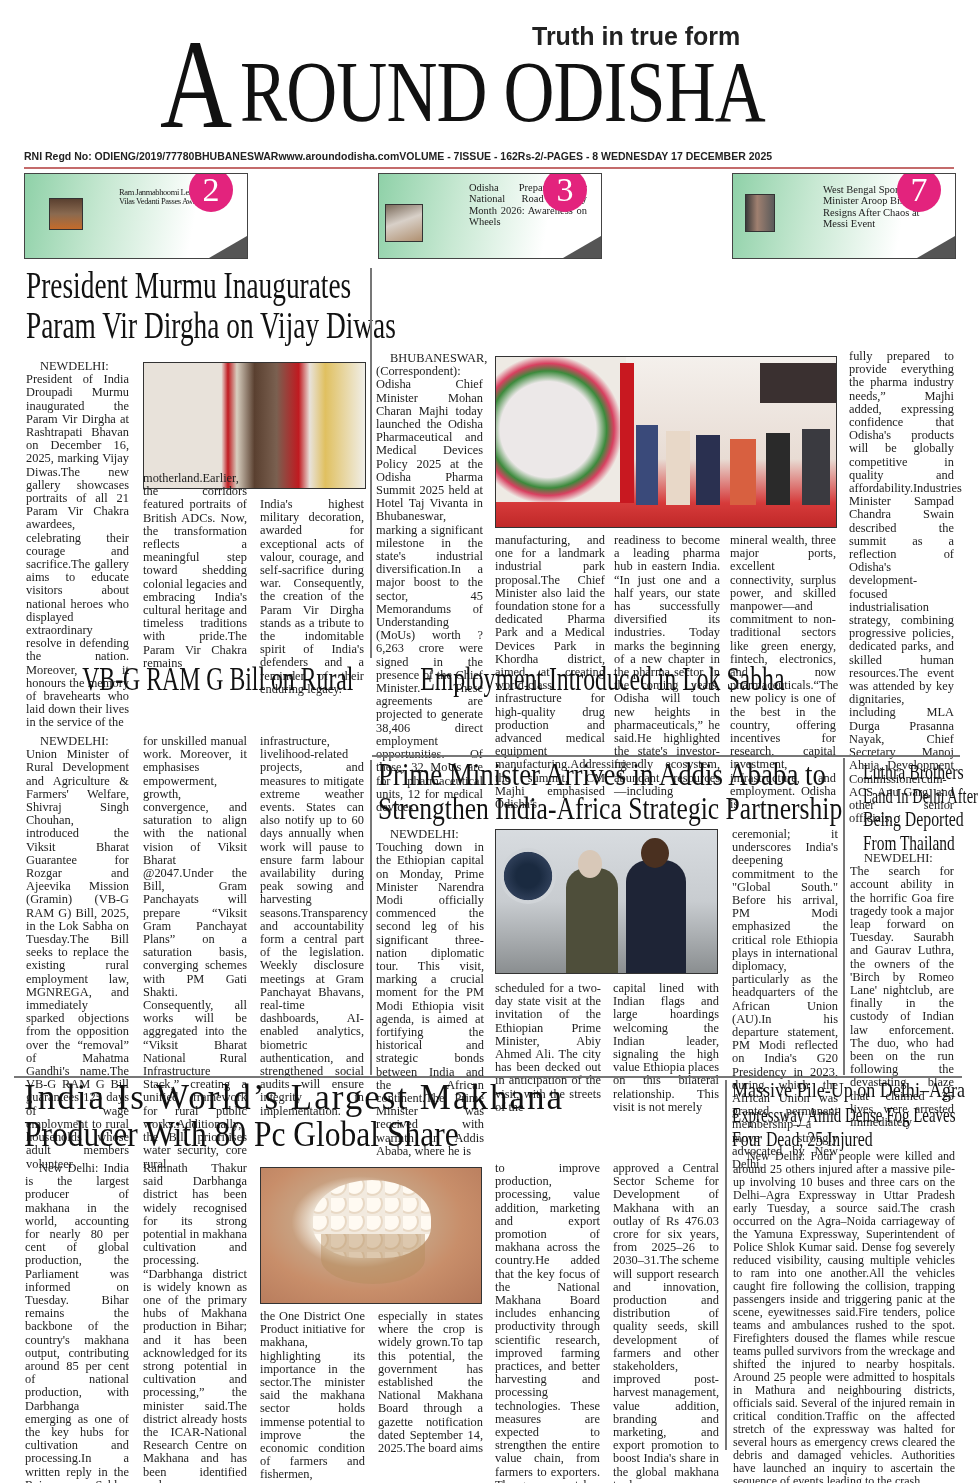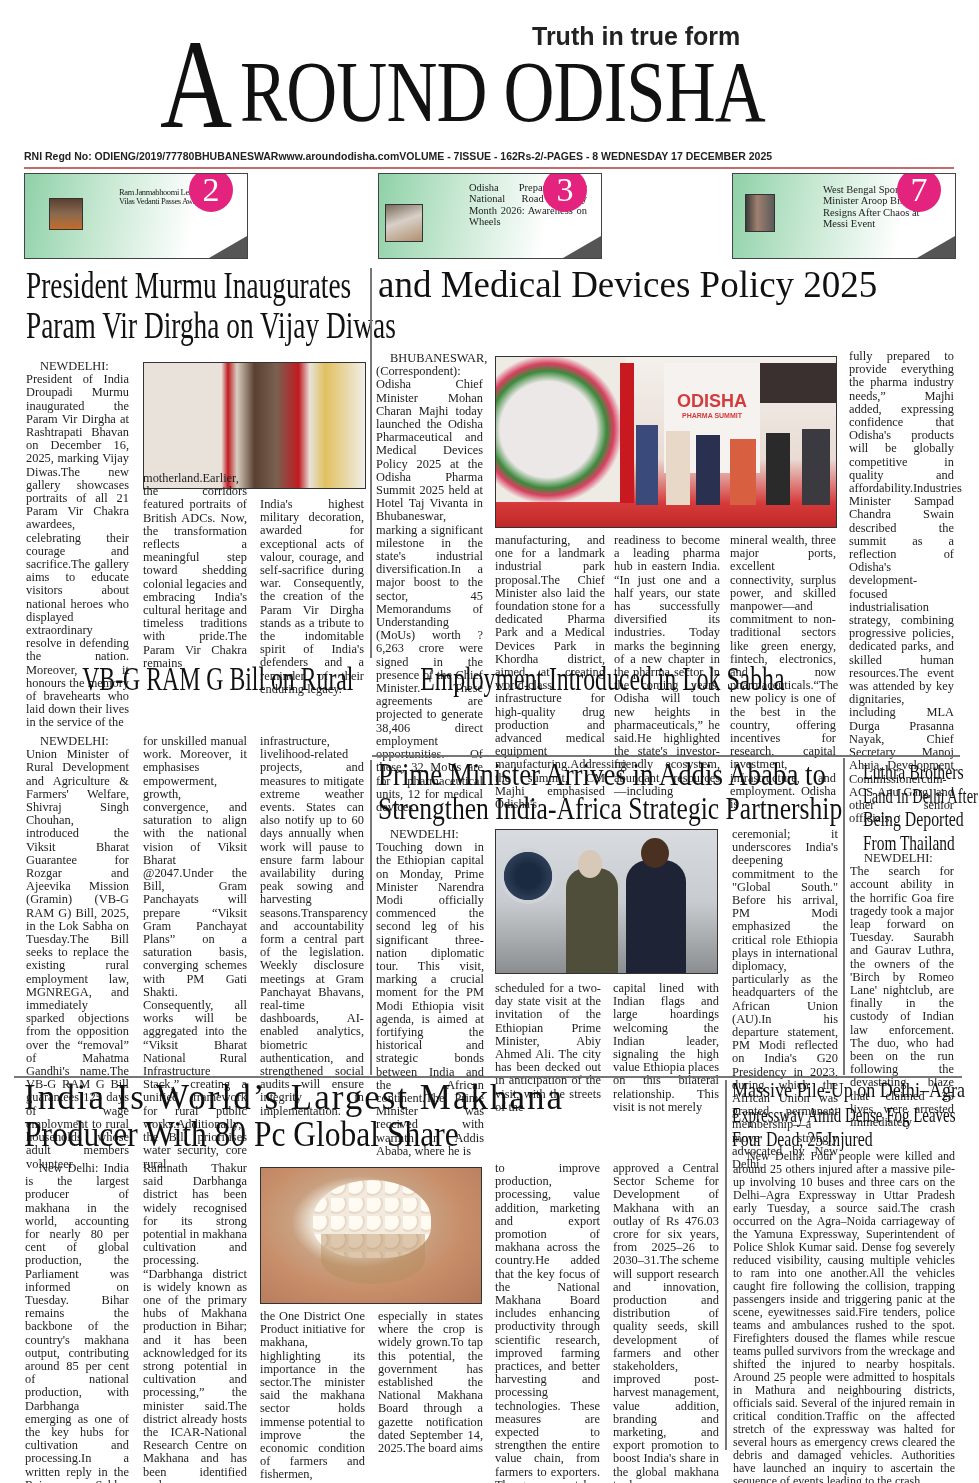--- a/index.html
+++ b/index.html
@@ -82,32 +82,27 @@
 <div class="col" style="left:143px;top:472px;width:104px;">
     <p style="text-indent:0">motherland.Earlier, the corridors featured portraits of British ADCs. Now, the transformation reflects a meaningful step toward shedding colonial legacies and embracing India's cultural heritage and timeless traditions with pride.The Param Vir Chakra remains</p>
   </div>
 <div class="col" style="left:260px;top:498px;width:104px;">
     <p style="text-indent:0">India's highest military decoration, awarded for exceptional acts of valour, courage, and self-sacrifice during war. Consequently, the creation of the Param Vir Dirgha stands as a tribute to the indomitable spirit of India's defenders and a reminder of their enduring legacy.</p>
   </div>
 
 <div class="vrule" style="left:370px;top:268px;height:390px;"></div>
 
 <div class="headline" style="left:378px;top:266px;width:580px;font-size:37px;">
-  <div>and Medical Devices Policy 2025</div>
 </div>
 <div class="col" style="left:376px;top:352px;width:107px;">
     <p>BHUBANESWAR, (Correspondent): Odisha Chief Minister Mohan Charan Majhi today launched the Odisha Pharmaceutical and Medical Devices Policy 2025 at the Odisha Pharma Summit 2025 held at Hotel Taj Vivanta in Bhubaneswar, marking a significant milestone in the state's industrial diversification.In a major boost to the sector, 45 Memorandums of Understanding (MoUs) worth ?6,263 crore were signed in the presence of the Chief Minister. These agreements are projected to generate 38,406 direct employment opportunities. Of these, 32 MoUs are for pharmaceutical units, 12 for medical devices</p>
   </div>
 <div class="photo" style="left:495px;top:356px;width:342px;height:172px;background:linear-gradient(180deg,#f4f0ec 0%,#e8dcd4 60%,#d63a3a 86%,#c02828 100%);">
   <div style="position:absolute;left:0;top:0;width:130px;height:145px;background:radial-gradient(circle at 40% 50%,#ece8e8 0%,#ece8e8 45%,#3c8a3c 55%,#d84060 62%,#eeeae4 70%);"></div>
   <div style="position:absolute;left:124px;top:6px;width:14px;height:140px;background:#c81820;"></div>
-  <div style="position:absolute;left:168px;top:6px;width:96px;height:110px;background:#f6f2f0;text-align:center;font-family:'Liberation Sans',sans-serif;">
-    <div style="color:#d23c3c;font-weight:bold;font-size:18px;margin-top:28px;">ODISHA</div>
-    <div style="color:#d23c3c;font-weight:bold;font-size:7px;">PHARMA SUMMIT</div>
-  </div>
   <div style="position:absolute;left:264px;top:6px;width:78px;height:40px;background:#3a3030;"></div>
   <div style="position:absolute;left:140px;top:68px;width:22px;height:80px;background:#3a4a7a;"></div>
   <div style="position:absolute;left:170px;top:74px;width:24px;height:74px;background:#e8d8c8;"></div>
   <div style="position:absolute;left:200px;top:78px;width:24px;height:70px;background:#2a3050;"></div>
   <div style="position:absolute;left:234px;top:82px;width:26px;height:66px;background:#d86040;"></div>
   <div style="position:absolute;left:270px;top:76px;width:24px;height:72px;background:#2a2a2a;"></div>
   <div style="position:absolute;left:306px;top:72px;width:28px;height:76px;background:#3a3a40;"></div>
 </div>
 <div class="col" style="left:495px;top:534px;width:110px;">
     <p style="text-indent:0">manufacturing, and one for a landmark industrial park proposal.The Chief Minister also laid the foundation stone for a dedicated Pharma Park and a Medical Devices Park in Khordha district, aimed at creating world-class infrastructure for high-quality drug production and advanced medical equipment manufacturing.Addressing the summit, CM Majhi emphasised Odisha's</p>

